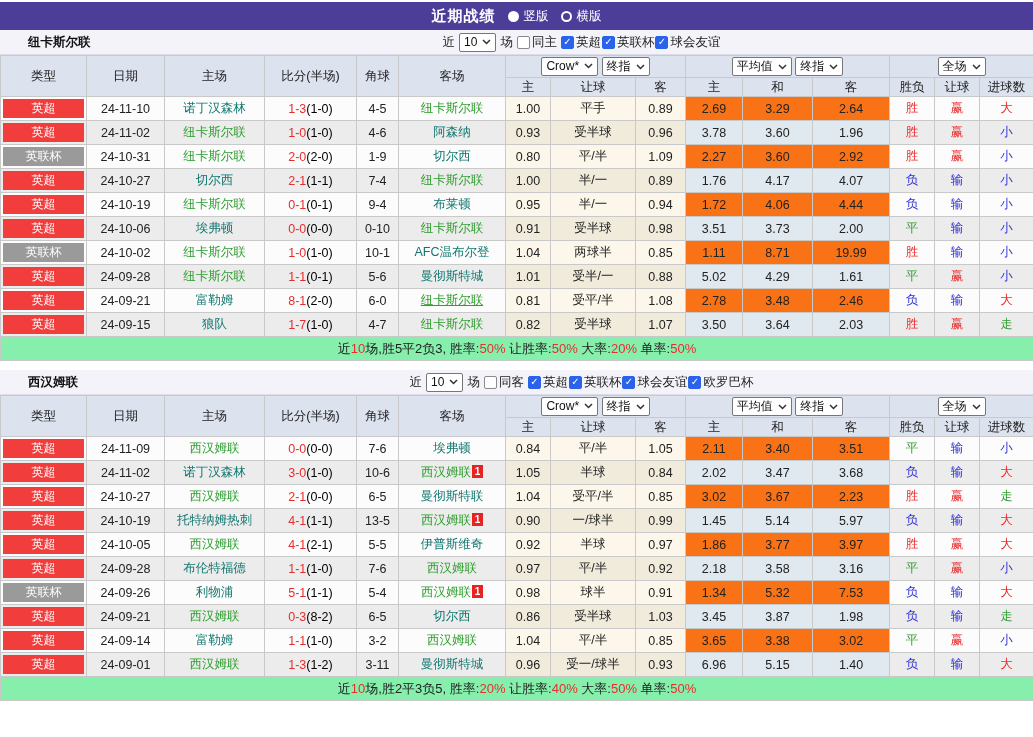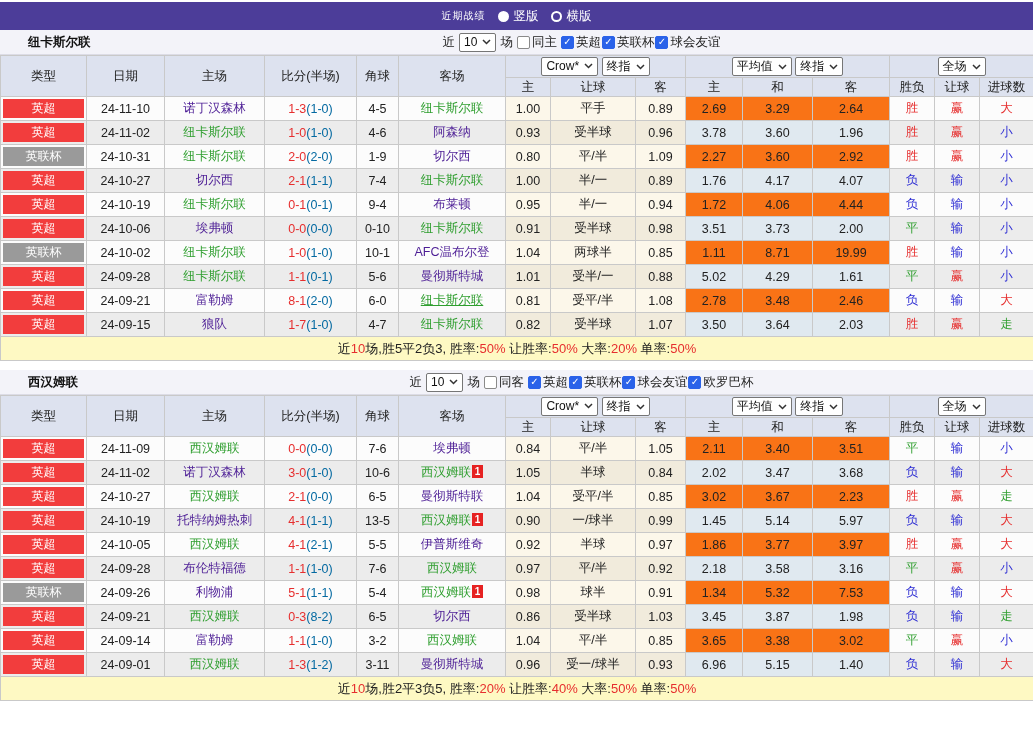--- a/index.html
+++ b/index.html
@@ -1,20 +1,20 @@
 <!DOCTYPE html>
 <html><head>
 <meta charset="utf-8">
 <style>
   *{box-sizing:border-box;margin:0;padding:0}
   html,body{width:1033px;height:737px;overflow:hidden}
   body{font-family:"Liberation Sans","DejaVu Sans",sans-serif;font-size:12.5px;color:#222;background:#fff}
   
   .titlebar{height:28px;margin-top:2px;background:#4c3d99;display:flex;align-items:center;justify-content:center;gap:12px;color:#fff}
-  .titlebar .title{font-weight:normal;font-size:10px;letter-spacing:1px}
+  .titlebar .title{font-weight:bold;font-size:15px;letter-spacing:1px}
   .radio{display:inline-flex;align-items:center;gap:5px;cursor:pointer;font-size:12.5px;color:#fff}
   .rdot{width:11px;height:11px;border-radius:50%;border:2px solid #fff;display:inline-block}
   .rdot.on{background:#fff}
   
   .band{height:25px;background:#f3f3f9;border-bottom:1px solid #dcdce6;display:flex;align-items:center;position:relative}
   .band .team-name{position:absolute;left:28px;font-weight:bold;color:#111}
   .band .filters{margin:0 auto;display:flex;align-items:center;gap:4px;padding-left:130px}
   .sel{display:inline-flex;align-items:center;gap:5px;background:#fff;border:1px solid #767676;border-radius:2px;padding:0 4px;height:19px;font-size:12px;cursor:pointer;color:#111}
   .cb{display:inline-flex;align-items:center;gap:2px;cursor:pointer}
   .box{width:13px;height:13px;border:1px solid #8a8a8a;border-radius:2px;background:#fff;display:inline-flex;align-items:center;justify-content:center;font-size:10px;line-height:10px;color:#fff;font-weight:bold}
@@ -28,29 +28,29 @@
   tbody td{height:24px;background:#fcfcfc}
   tbody tr.alt td{background:#ececec}
   td.cream{background:#fcf7ea}
   tr.alt td.cream{background:#f1ebdc}
   td.blu{background:#f97316}
   tr.alt td.blu{background:#e0e9f0}
   .lg{margin:2px;height:19px;line-height:19px;color:#fff;font-size:12px}
   .lg.epl{background:#f23d3d}
   .lg.cup{background:#9a9a9a}
   .team{color:#2e9e2e;cursor:pointer}
-  .team.plain{color:#4c1d95}
+  .team.plain{color:#0f766e}
   .team.u{text-decoration:underline}
   .rc{display:inline-block;background:#e62222;color:#fff;font-size:10px;line-height:13px;min-width:11px;margin-left:1px;vertical-align:1px;font-weight:bold}
   .ft{color:#e62e2e}
-  .ht{color:#0369a1}
+  .ht{color:#000000}
   .tr{color:#e62e2e}
   .tb{color:#2f2fd4}
   .tg{color:#2e9e2e}
-  tfoot td{height:24px;background:#fef9c3;font-size:13px}
+  tfoot td{height:24px;background:#86efac;font-size:13px}
   .gap{height:9px;background:#fff}
   .chev{display:inline-block}
 </style>
 </head>
 <body>
 
 <div>
 
   <div class="titlebar">
     <span class="title">近期战绩</span>

